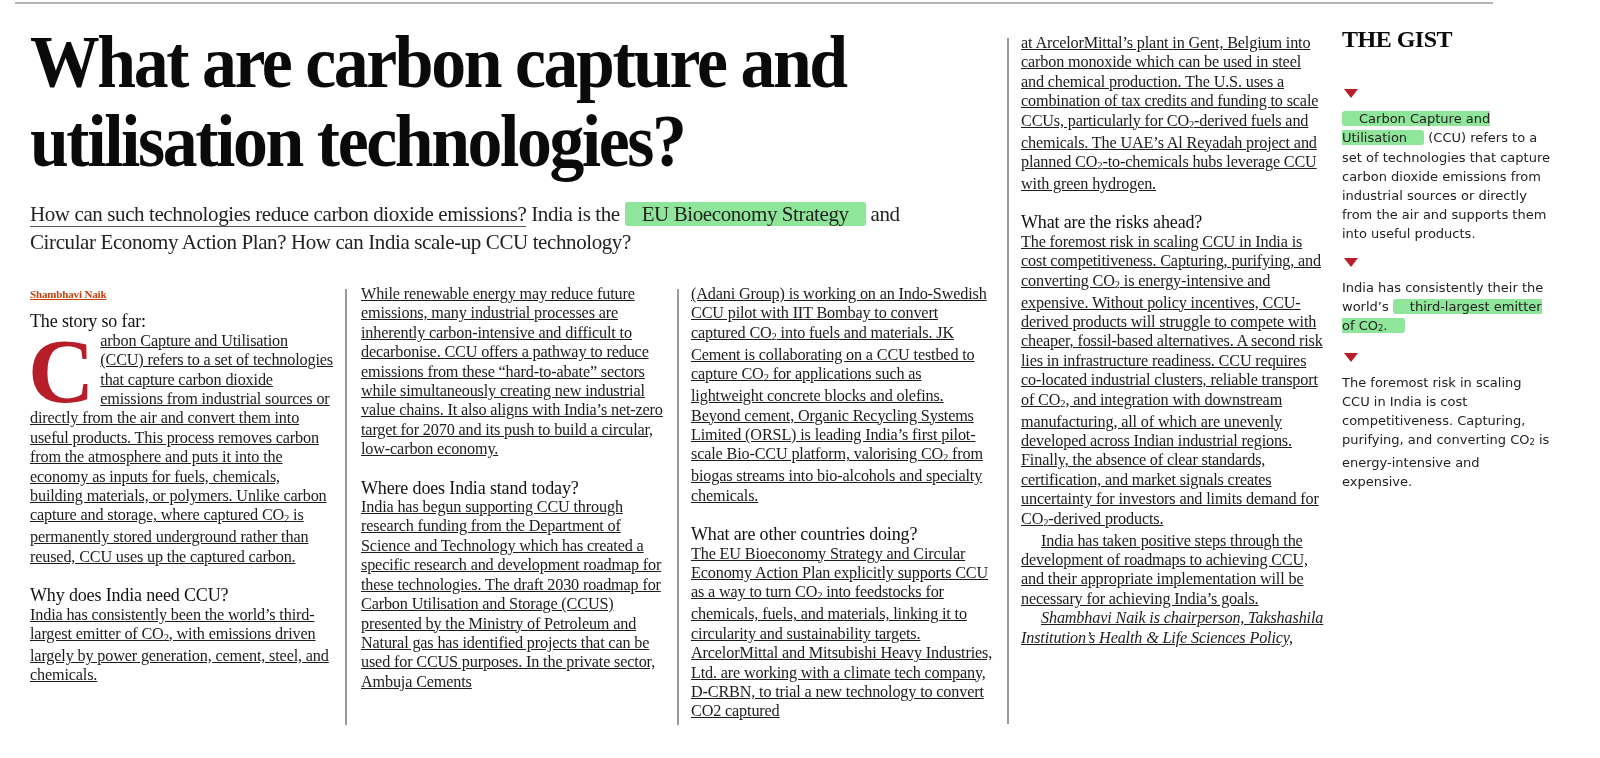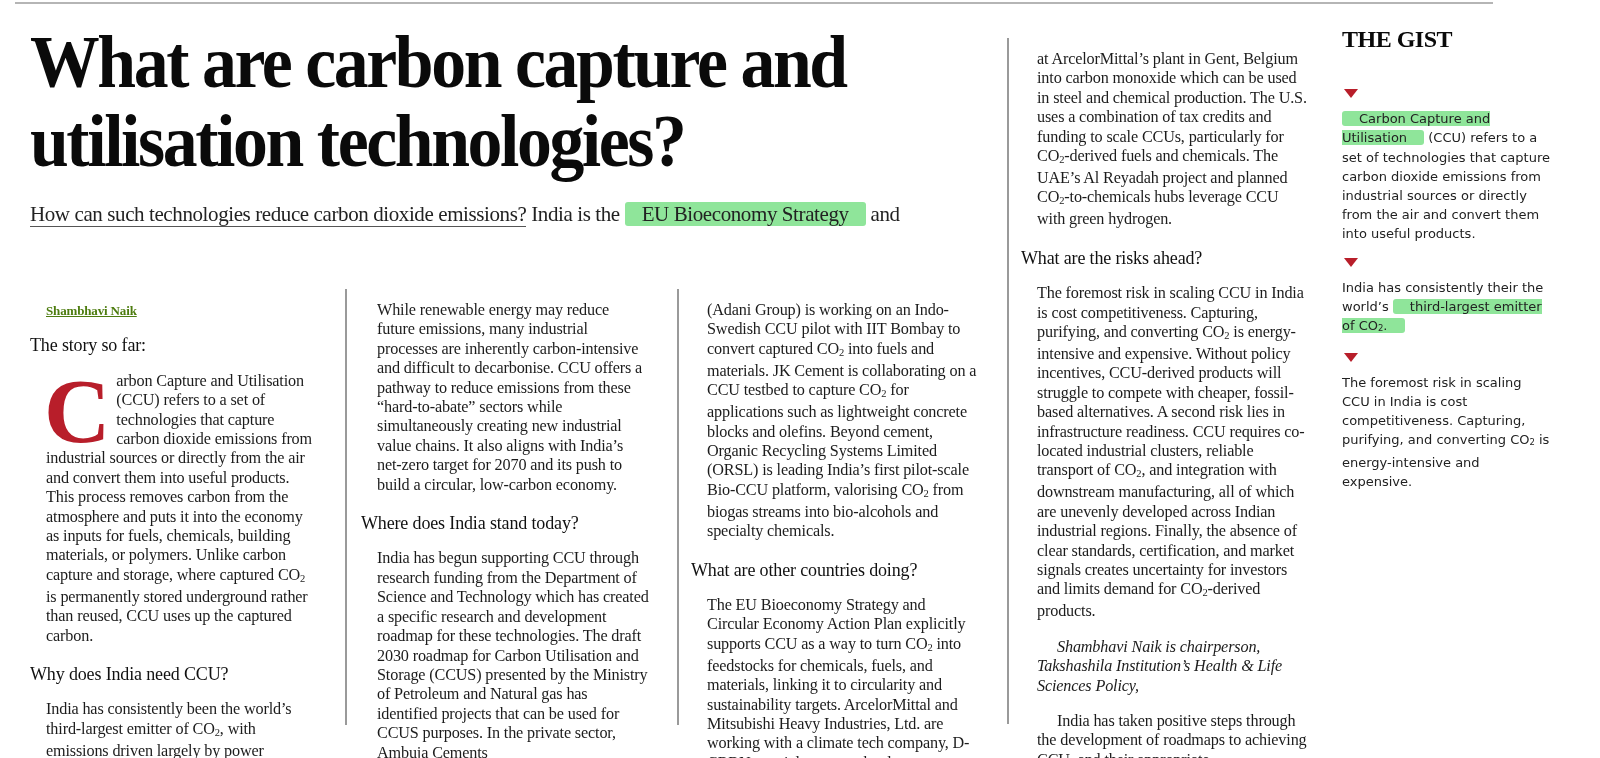--- a/index.html
+++ b/index.html
@@ -21,27 +21,27 @@
     color: #222; letter-spacing: -0.4px;
   }
   .deck .uline { border-bottom: 1.5px solid #555; }
   .hl { background: #8fe59a; border-radius: 3px; padding: 0 17px; }
 
   .col {
     position: absolute; top: 285px; width: 305px;
     font-family: "Liberation Serif", serif; font-size: 16.2px; line-height: 19.4px;
     color: #1c1c1c; letter-spacing: -0.15px;
   }
-  .col p { margin: 16px; }
+  .col p { margin: 0; text-decoration: underline; }
   .col h3 { font-family: "Liberation Serif", serif; font-weight: 400; font-size: 18px; line-height: 19.4px; margin-top: 19px; color: #111; }
   .col h3.first { margin-top: 8px; }
   .indent { text-indent: 20px; }
   .italic { font-style: italic; }
 
-  .byline { font-weight: 700; text-decoration: underline; color: #4d7c0f; font-size: 13px; }
+  .byline { font-weight: 700; text-decoration: underline; color: #c2410c; font-size: 11px; }
 
   .dropcap {
     float: left; font-family: "Liberation Serif", serif; font-weight: 700;
     color: #b81e2a; font-size: 92px; line-height: 70px; height: 72px;
     margin: 4px 6px 0 -2px;
   }
 
   .vrule { position: absolute; top: 289px; width: 1.5px; background: #9a9a9a; }
 
   .gist {
@@ -58,20 +58,21 @@
 
 <div class="top-rule"></div>
 
 <h1 class="headline">
   <span>What are carbon capture and</span><br>
   <span>utilisation technologies?</span>
 </h1>
 
 <div class="deck">
   <span class="uline">How can such technologies reduce carbon dioxide emissions?</span><span> India is the </span><span class="hl">EU Bioeconomy Strategy</span><span> and</span><br>
+  <span>Circular Economy Action Plan? How can India scale-up CCU technology?</span>
 </div>
 
 <div class="col" style="left:30px;">
   <p class="byline">Shambhavi Naik</p>
   <h3 class="first">The story so far:</h3>
   <p>
     <span class="dropcap">C</span><span>arbon Capture and Utilisation (CCU) refers to a set of technologies that capture carbon dioxide emissions from industrial sources or directly from the air and convert them into useful products. This process removes carbon from the atmosphere and puts it into the economy as inputs for fuels, chemicals, building materials, or polymers. Unlike carbon capture and storage, where captured CO</span><span class="sub">2</span><span> is permanently stored underground rather than reused, CCU uses up the captured carbon.</span>
   </p>
   <h3>Why does India need CCU?</h3>
   <p><span>India has consistently been the world’s third-largest emitter of CO</span><span class="sub">2</span><span>, with emissions driven largely by power generation, cement, steel, and chemicals.</span></p>
@@ -92,30 +93,30 @@
   <h3>What are other countries doing?</h3>
   <p><span>The EU Bioeconomy Strategy and Circular Economy Action Plan explicitly supports CCU as a way to turn CO</span><span class="sub">2</span><span> into feedstocks for chemicals, fuels, and materials, linking it to circularity and sustainability targets. ArcelorMittal and Mitsubishi Heavy Industries, Ltd. are working with a climate tech company, D-CRBN, to trial a new technology to convert CO2 captured</span></p>
 </div>
 
 <div class="vrule" style="left:1007px; top:38px; height:686px;"></div>
 
 <div class="col" style="left:1021px; top:34px;">
   <p><span>at ArcelorMittal’s plant in Gent, Belgium into carbon monoxide which can be used in steel and chemical production. The U.S. uses a combination of tax credits and funding to scale CCUs, particularly for CO</span><span class="sub">2</span><span>-derived fuels and chemicals. The UAE’s Al Reyadah project and planned CO</span><span class="sub">2</span><span>-to-chemicals hubs leverage CCU with green hydrogen.</span></p>
   <h3>What are the risks ahead?</h3>
   <p><span>The foremost risk in scaling CCU in India is cost competitiveness. Capturing, purifying, and converting CO</span><span class="sub">2</span><span> is energy-intensive and expensive. Without policy incentives, CCU-derived products will struggle to compete with cheaper, fossil-based alternatives. A second risk lies in infrastructure readiness. CCU requires co-located industrial clusters, reliable transport of CO</span><span class="sub">2</span><span>, and integration with downstream manufacturing, all of which are unevenly developed across Indian industrial regions. Finally, the absence of clear standards, certification, and market signals creates uncertainty for investors and limits demand for CO</span><span class="sub">2</span><span>-derived products.</span></p>
+  <p class="indent">India has taken positive steps through the development of roadmaps to achieving CCU, and their appropriate implementation will be necessary for achieving India’s goals.</p>
   <p class="indent italic">Shambhavi Naik is chairperson, Takshashila Institution’s Health &amp; Life Sciences Policy,</p>
-  <p class="indent">India has taken positive steps through the development of roadmaps to achieving CCU, and their appropriate implementation will be necessary for achieving India’s goals.</p>
 </div>
 
 <div class="gist">
   <div class="gist-title">THE GIST</div>
 
   <div class="tri"></div>
   <div class="gist-item">
-    <span class="hl">Carbon Capture and Utilisation</span><span> (CCU) refers to a set of technologies that capture carbon dioxide emissions from industrial sources or directly from the air and convert them into useful products.</span>
+    <span class="hl">Carbon Capture and Utilisation</span><span> (CCU) refers to a set of technologies that capture carbon dioxide emissions from industrial sources or directly from the air and supports them into useful products.</span>
   </div>
 
   <div class="tri"></div>
   <div class="gist-item">
     <span>India has consistently their the world’s </span><span class="hl"><span>third-largest emitter of CO</span><span class="sub">2</span><span>.</span></span>
   </div>
 
   <div class="tri"></div>
   <div class="gist-item">
     <span>The foremost risk in scaling CCU in India is cost competitiveness. Capturing, purifying, and converting CO</span><span class="sub">2</span><span> is energy-intensive and expensive.</span>

